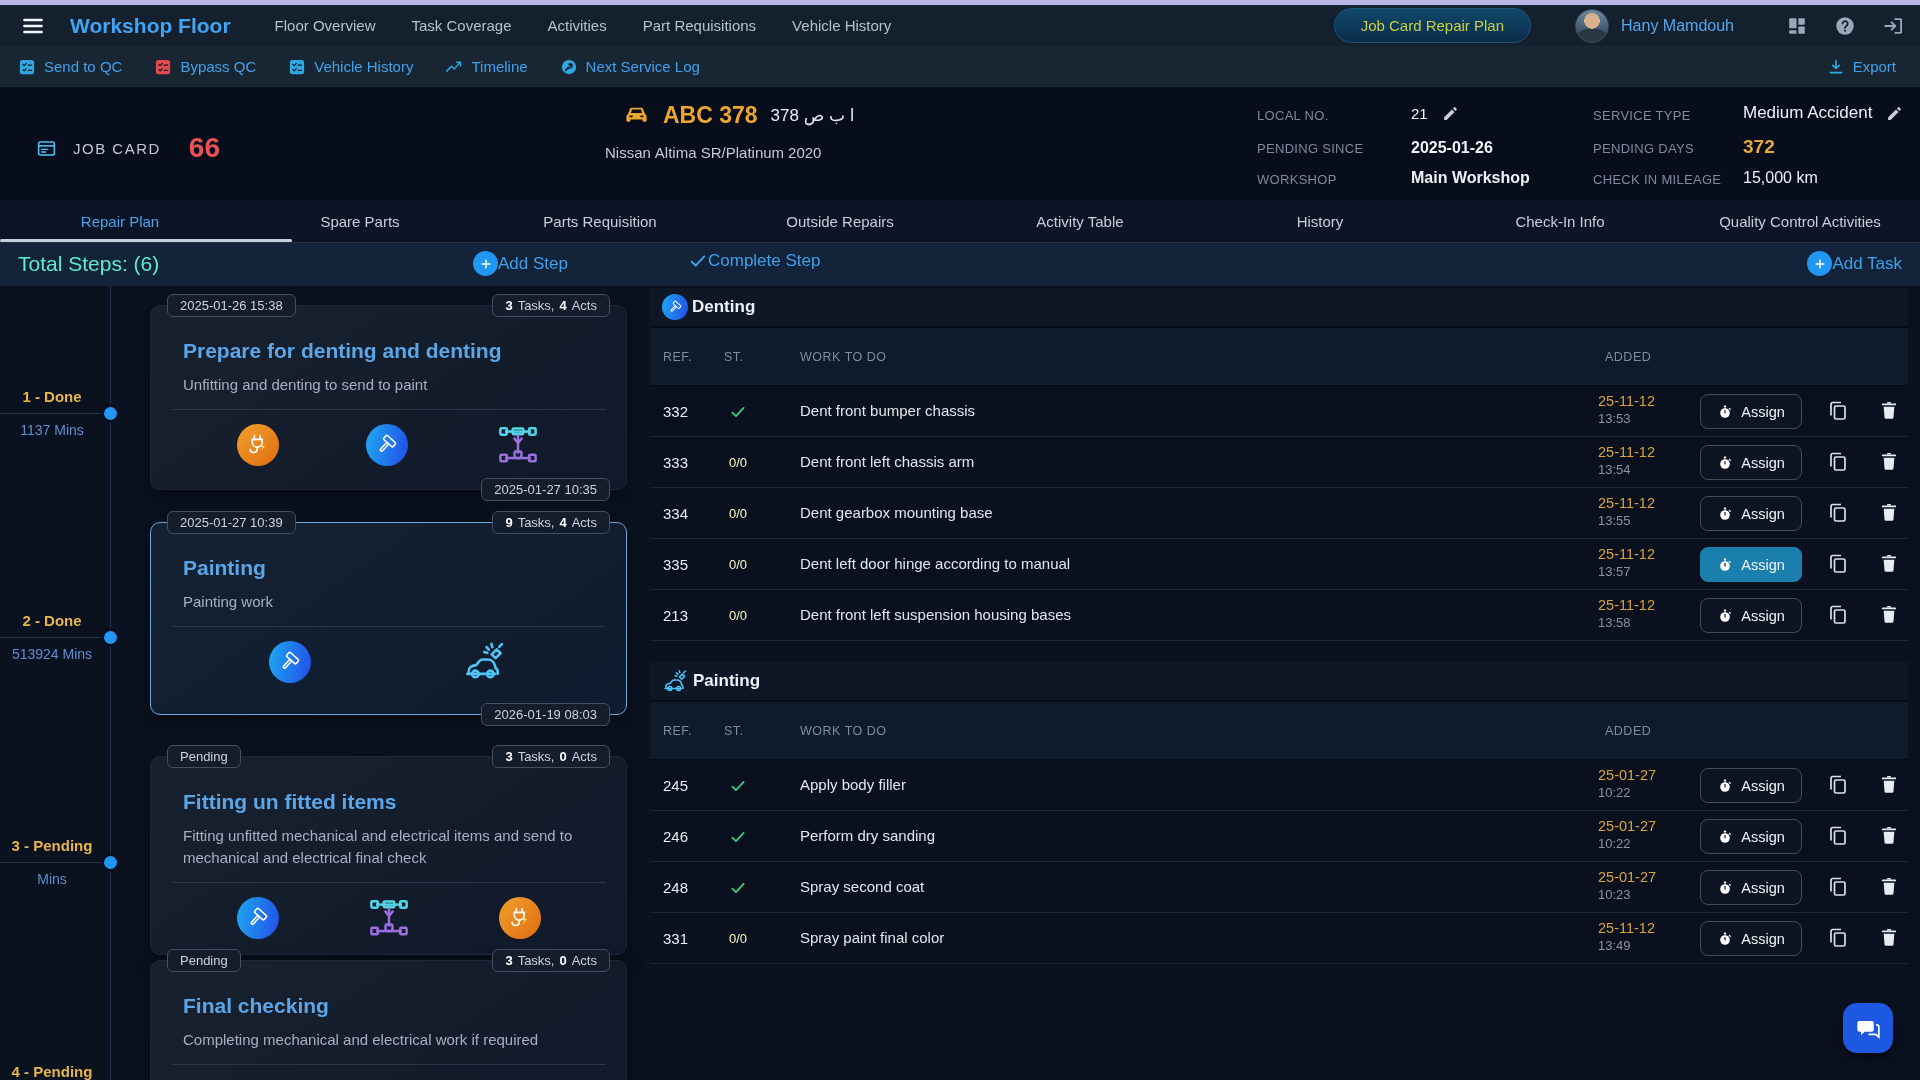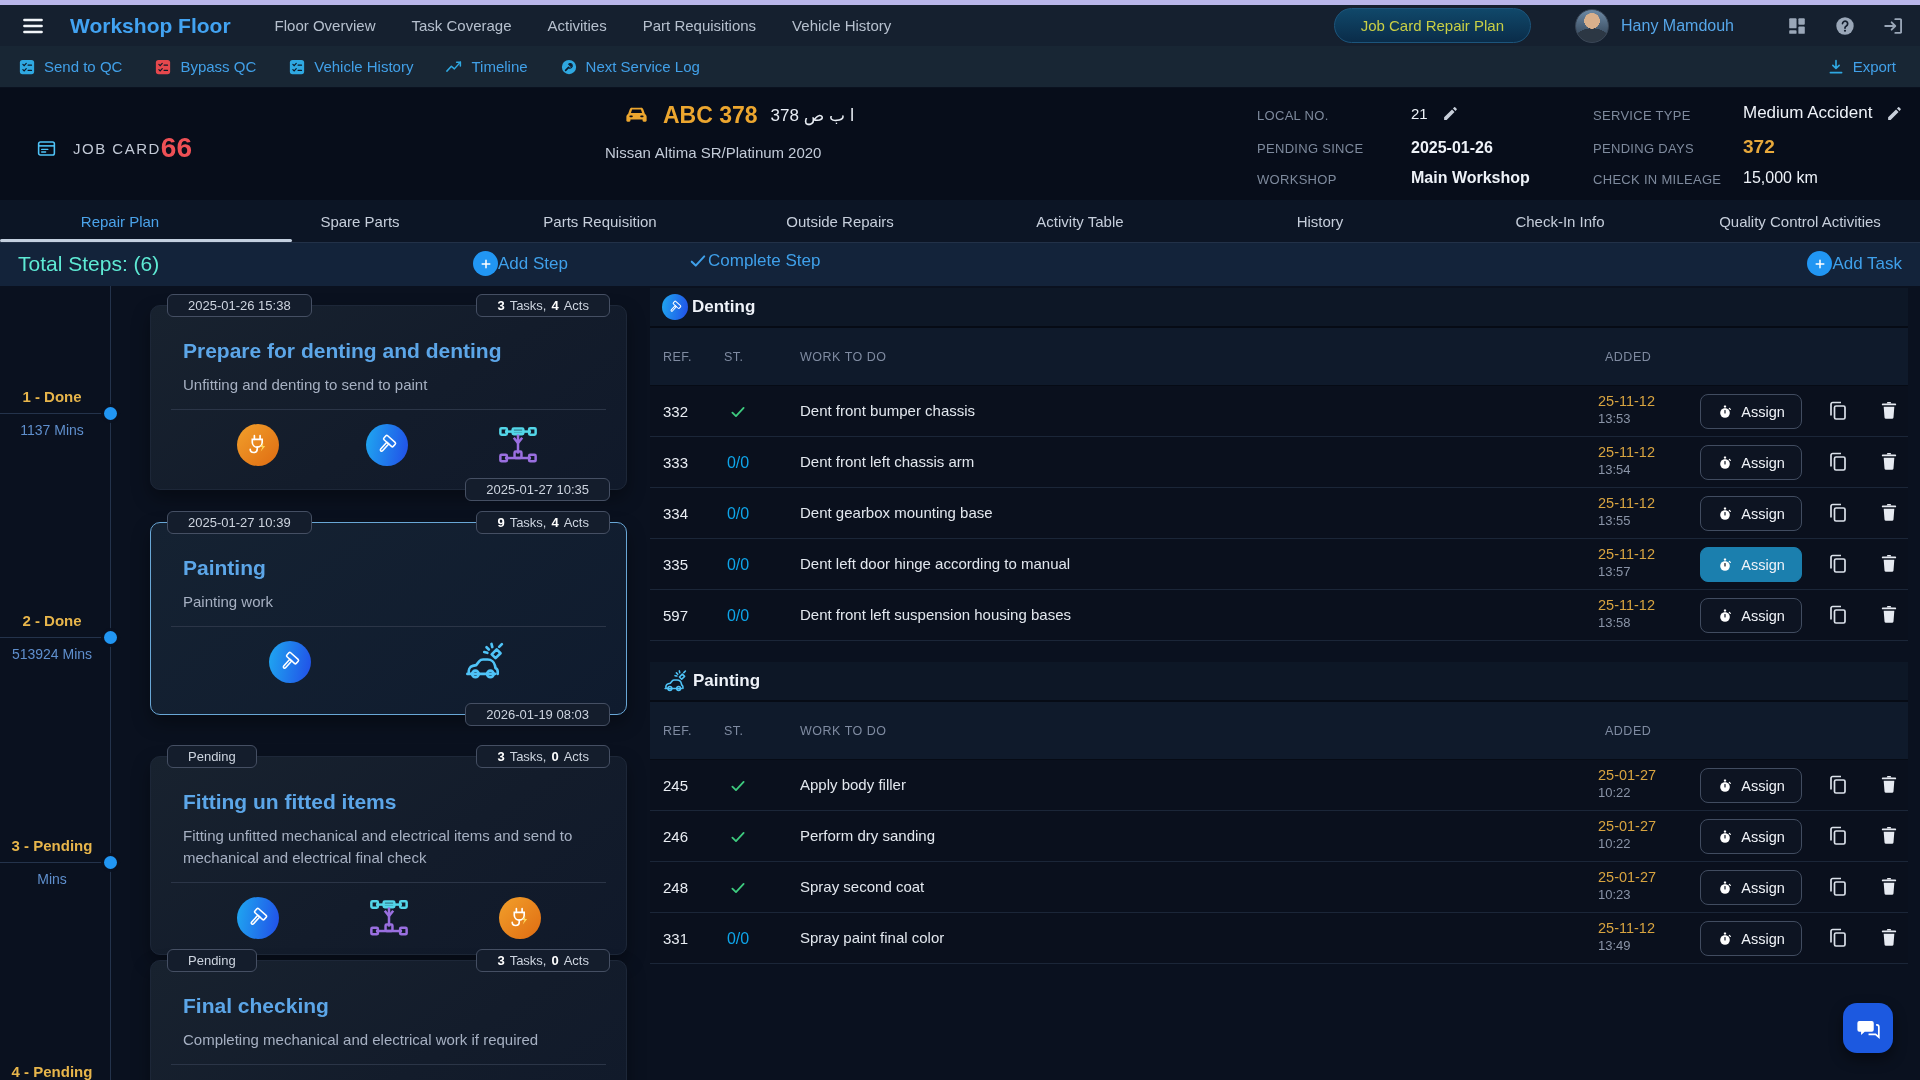--- a/index.html
+++ b/index.html
@@ -35,21 +35,21 @@
   .tool-blue{color:#2fa8e1}
   .tool-spacer{flex:1}
   .export-btn{display:flex;align-items:center;gap:8px;background:none;border:none;color:#41a0e8;font-size:15px;font-family:inherit;cursor:pointer;margin-right:6px}
   .export-btn .sv{width:18px;height:18px;color:#2fa8e1}
 
   
   .job-header{height:112px;background:#070d1a;position:relative}
   .jc{position:absolute;left:36px;top:44px;display:flex;align-items:center}
   .jc .sv{width:21px;height:21px;color:#4fc3f7}
   .jc-label{font-size:15px;letter-spacing:1.5px;color:#c2c9d6;margin-left:16px}
-  .jc-num{font-size:28px;font-weight:bold;color:#ee5055;}
+  .jc-num{font-size:28px;font-weight:bold;color:#ee5055;margin-left:28px}
   .vehicle-l1{position:absolute;left:623px;top:14px;display:flex;align-items:center;gap:13px}
   .vehicle-l1 .sv{width:27px;height:27px;color:#eca62f}
   .plate-en{font-size:23px;font-weight:bold;color:#eca62f;white-space:nowrap}
   .plate-ar{font-size:17px;color:#e8edf4;white-space:nowrap}
   .vehicle-l2{position:absolute;left:605px;top:56px;display:flex;gap:4px;color:#c3cbd8;font-size:15px;white-space:nowrap}
   .inf-label{position:absolute;font-size:13px;color:#7e8a9d;letter-spacing:.3px;white-space:nowrap}
   .inf-val{position:absolute;display:flex;align-items:center;gap:14px;font-size:15px;color:#eef2f8;white-space:nowrap}
   .inf-val .sv{width:17px;height:17px;color:#c8cfda;cursor:pointer}
   .v-bold{font-weight:bold;font-size:16px}
   .v-amber{font-weight:bold;font-size:19px;color:#e8a93c}
@@ -74,21 +74,21 @@
   .content{position:absolute;top:286px;left:0;right:0;bottom:0}
   .vline{position:absolute;left:110px;top:0;bottom:0;width:1px;background:#24334b}
   .tl-line{position:absolute;left:0;width:111px;height:1px;background:#24334b}
   .tl-dot{position:absolute;left:104px;width:13px;height:13px;border-radius:50%;background:#2196f3;box-shadow:0 0 0 3px rgba(10,17,31,.9)}
   .tl-label{position:absolute;left:0;width:104px;text-align:center;color:#e7b54b;font-weight:bold;font-size:15px;white-space:nowrap}
   .tl-mins{position:absolute;left:0;width:104px;text-align:center;color:#5f8fcd;font-size:14px;white-space:nowrap}
 
   
   .card{position:absolute;left:150px;width:477px;background:linear-gradient(145deg,#18222f 0%,#131c2b 55%,#10192a 100%);border:1px solid #1d2738;border-radius:10px;box-shadow:0 8px 18px rgba(0,0,0,.35)}
   .card.selected{border:1px solid #69a7d6;background:linear-gradient(145deg,#152232,#0f1b2e)}
-  .badge{position:absolute;background:#141d2c;border:1px solid #454f63;border-radius:6px;padding:3px 20px;font-size:13px;color:#cdd4df;white-space:nowrap;display:inline-flex;gap:5px;align-items:center}
+  .badge{position:absolute;background:#141d2c;border:1px solid #454f63;border-radius:6px;padding:3px 12px;font-size:13px;color:#cdd4df;white-space:nowrap;display:inline-flex;gap:5px;align-items:center}
   .badge b{color:#fff}
   .badge-tl{left:16px;top:-12px}.badge-tr{right:16px;top:-12px}.badge-br{right:16px;bottom:-12px}
   .card-title{margin:33px 32px 0;font-size:21px;font-weight:bold;color:#5ca6e8}
   .card-desc{margin:11px 32px 0;font-size:15px;color:#a6b0c2;line-height:1.45}
   .card-div{margin:13px 20px 0;border-top:1px solid #2b3547}
   .card-icons{display:flex;justify-content:space-around;align-items:center;height:62px;padding:0 42px;margin-top:4px}
   .icr{width:42px;height:42px;border-radius:50%;display:flex;align-items:center;justify-content:center;flex:none}
   .icr .sv{width:25px;height:25px;color:#fff}
   .icr-blue{background:linear-gradient(100deg,#1fa4f0 5%,#2152e8 95%)}
   .icr-orange{background:linear-gradient(135deg,#f2a02b,#df6c12)}
@@ -101,21 +101,21 @@
   .wsec-h .icr-sm .sv{width:16px;height:16px;color:#fff}
   .wsec-h .flat-sm{width:27px;height:27px}
   .wsec-title{font-size:17px;font-weight:bold;color:#eef2f8}
   .wsec-cols{height:58px;background:#0f1a2b;position:relative;border-bottom:1px solid #060b15}
   .colh{position:absolute;top:22px;font-size:12.5px;color:#7f8ba1;letter-spacing:.5px;white-space:nowrap}
   .col-ref{left:13px}.col-st{left:74px}.col-work{left:150px}.col-added{left:955px}
   .wrow{height:51px;background:#0a101d;position:relative;border-bottom:1px solid #1b2638}
   .w-ref{position:absolute;left:13px;top:17px;font-size:15px;color:#e9edf3}
   .w-st{position:absolute;left:64px;top:0;width:48px;height:51px;display:flex;align-items:center;justify-content:center}
   .w-st .sv{width:18px;height:18px;color:#3ecb7f}
-  .w-st.zero{font-size:16px;color:#0ea5e9}
+  .w-st.zero{font-size:13px;color:#fef9c3}
   .w-task{position:absolute;left:150px;top:16px;font-size:15px;color:#e2e7ee;white-space:nowrap}
   .w-date{position:absolute;left:948px;top:7px;display:flex;flex-direction:column;gap:2px}
   .w-date .d1{font-size:14.5px;color:#d8a440}
   .w-date .d2{font-size:13px;color:#8a94a7}
   .assign-btn{position:absolute;left:1050px;top:8px;height:35px;width:102px;display:flex;align-items:center;justify-content:center;gap:8px;background:#0d1422;border:1px solid #414c60;border-radius:8px;color:#f0f3f8;font-size:14.5px;font-family:inherit;cursor:pointer}
   .assign-btn .sv{width:16px;height:16px;color:#fff}
   .assign-btn.active{background:#1b7fae;border-color:#1b7fae}
   .icon-btn{position:absolute;top:13px;background:none;border:none;cursor:pointer;color:#dbe1ea;padding:0}
   .icon-btn.copy{left:1176px}.icon-btn.copy .sv{width:24px;height:24px}
   .icon-btn.del{left:1228px}.icon-btn.del .sv{width:22px;height:22px;color:#e6eaf1}
@@ -636,21 +636,21 @@
               <use href="#i-copy"></use>
             </svg>
           </button>
         <button class="icon-btn del">
             <svg class="sv">
               <use href="#i-trash"></use>
             </svg>
           </button>
       </div>
       <div class="wrow">
-        <span class="w-ref">597</span>
+        <span class="w-ref">213</span>
         <span class="w-st zero">0/0</span>
         <span class="w-task">Dent front left suspension housing bases</span>
         <span class="w-date">
             <span class="d1">25-11-12</span>
             <span class="d2">13:58</span>
           </span>
         <button class="assign-btn">
             <svg class="sv">
               <use href="#i-stopwatch"></use>
             </svg>

